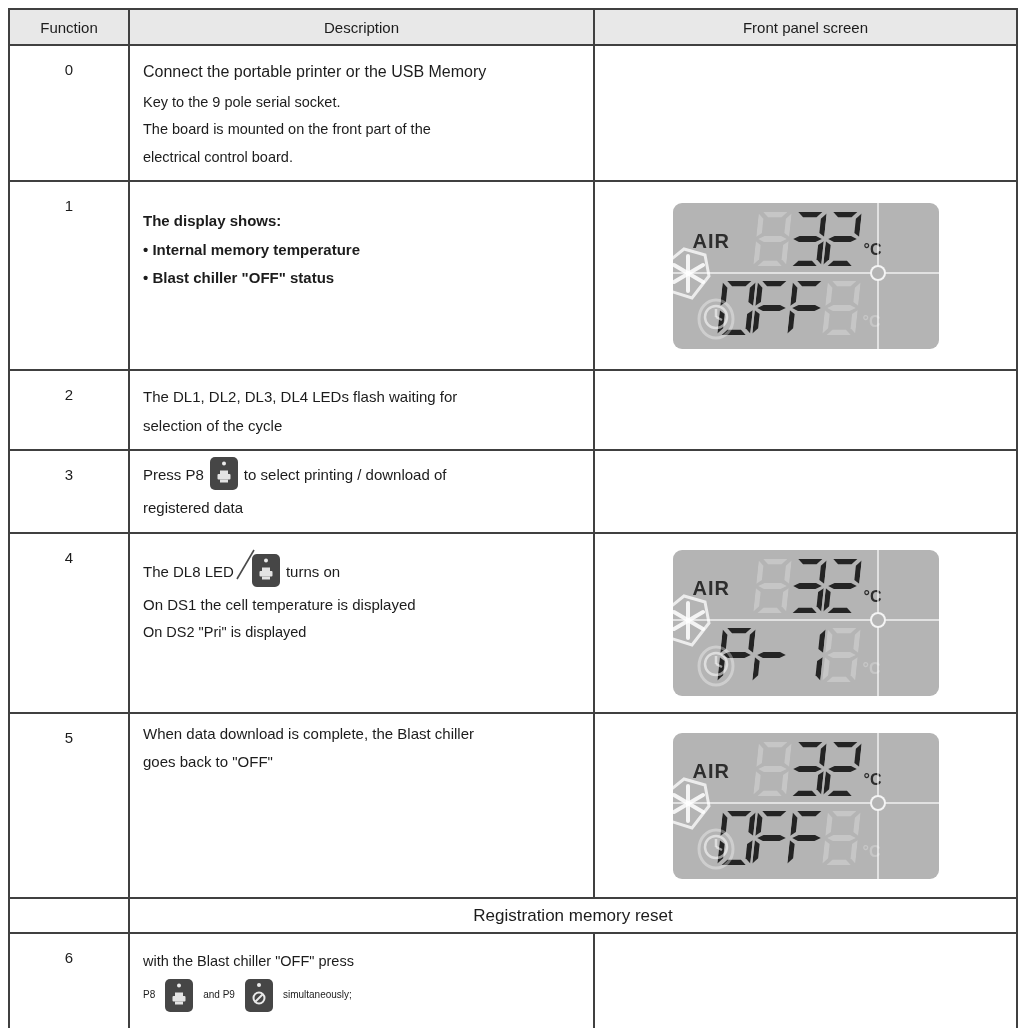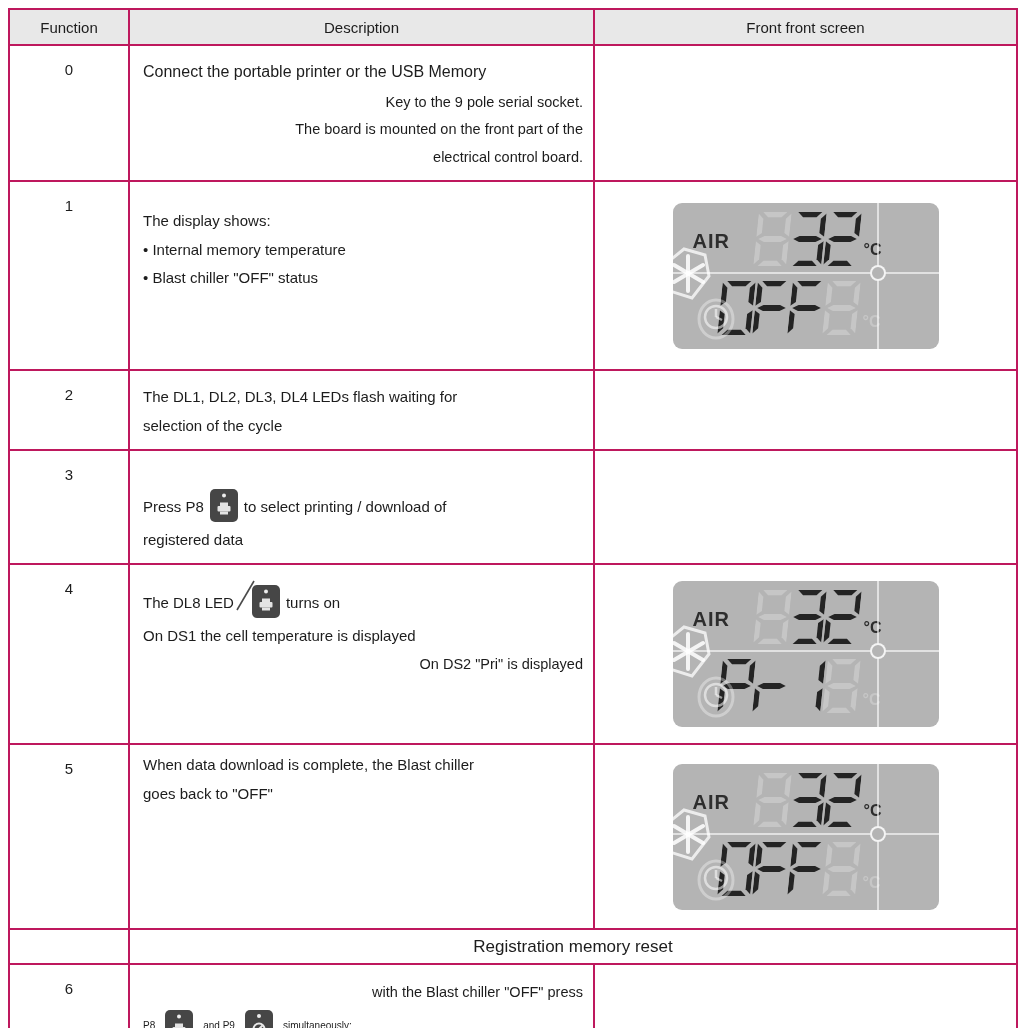--- a/index.html
+++ b/index.html
@@ -1,25 +1,25 @@
 <!DOCTYPE html>
 <html><head>
 <meta charset="utf-8">
 <style>
   html,body{margin:0;padding:0;background:#fff;}
   body{width:1024px;height:1028px;font-family:"Liberation Sans",sans-serif;color:#1c1c1c;position:relative;}
   table.main{position:absolute;left:8px;top:8px;border-collapse:collapse;table-layout:fixed;width:1008px;}
   col.c-fn{width:120px;} col.c-desc{width:465px;} col.c-screen{width:423px;}
-  th,td{border:2px solid #be185d;vertical-align:top;overflow:hidden;}
+  th,td{border:2px solid #404040;vertical-align:top;overflow:hidden;}
   thead th{background:#e8e8e8;font-weight:normal;font-size:15px;color:#1c1c1c;height:34px;vertical-align:middle;text-align:center;padding:0;}
   td.fn{text-align:center;padding-top:15px;font-size:15px;}
   td.desc{padding:15px 10px 6px 13px;font-size:15px;}
   td.desc p{margin:0 0 7px 0;line-height:1.42;}
   td.desc p.lg{font-size:16px;margin-bottom:8px;}
-  td.desc p.sm{font-size:14.5px;text-align:right;}
+  td.desc p.sm{font-size:14.5px;}
   td.screen{vertical-align:middle;padding:8px;}
   tbody tr:nth-child(1){height:114px;}
   tbody tr:nth-child(2){height:189px;}
   tbody tr:nth-child(3){height:78px;}
   tbody tr:nth-child(4){height:83px;}
   tbody tr:nth-child(5){height:180px;}
   tbody tr:nth-child(6){height:185px;}
   tbody tr:nth-child(7){height:35px;}
   tbody tr:nth-child(8){height:109px;}
   td.reset{vertical-align:middle;text-align:center;font-size:17px;padding:2px 0;}
@@ -56,39 +56,39 @@
 <table class="main">
   <colgroup>
       <col class="c-fn">
       <col class="c-desc">
       <col class="c-screen">
     </colgroup>
   <thead>
     <tr>
       <th>Function</th>
       <th>Description</th>
-      <th>Front front screen</th>
+      <th>Front panel screen</th>
     </tr>
   </thead>
   <tbody>
 
     <tr>
       <td class="fn">0</td>
       <td class="desc">
         <p class="lg">Connect the portable printer or the USB Memory</p>
         <p class="sm">Key to the 9 pole serial socket.</p>
         <p class="sm">The board is mounted on the front part of the</p>
         <p class="sm">electrical control board.</p>
       </td>
       <td class="screen"></td>
     </tr>
 
     <tr>
       <td class="fn">1</td>
-      <td class="desc" style="padding-top:28px;">
+      <td class="desc" style="padding-top:28px;font-weight:bold;">
         <p>The display shows:</p>
         <p>• Internal memory temperature</p>
         <p>• Blast chiller "OFF" status</p>
       </td>
       <td class="screen">
         <div class="lcd">
           <span class="lcd-label">AIR</span>
           <div class="digits top">
             <span class="seg ghost">
                 <svg viewBox="0 0 22 36">
@@ -180,21 +180,21 @@
       <td class="fn">2</td>
       <td class="desc">
         <p>The DL1, DL2, DL3, DL4 LEDs flash waiting for</p>
         <p>selection of the cycle</p>
       </td>
       <td class="screen"></td>
     </tr>
 
     <tr>
       <td class="fn">3</td>
-      <td class="desc" style="padding-top:38px;">
+      <td class="desc" style="padding-top:6px;">
         <p><span>Press P8</span><span class="keyicon"><svg class="key" viewBox="0 0 28 33">
                 <rect x="0" y="0" width="28" height="33" rx="5" fill="#464646"></rect>
                 <circle cx="14" cy="6.5" r="2" fill="#ececec"></circle>
                 <rect x="10" y="13.5" width="8" height="3.5" fill="#e3e3e3"></rect>
                 <rect x="7.5" y="17" width="13" height="5.5" rx="1" fill="#e3e3e3"></rect>
                 <rect x="10" y="22.5" width="8" height="3" fill="#e3e3e3"></rect>
               </svg></span><span>to select printing / download of</span></p>
         <p>registered data</p>
       </td>
       <td class="screen"></td>

